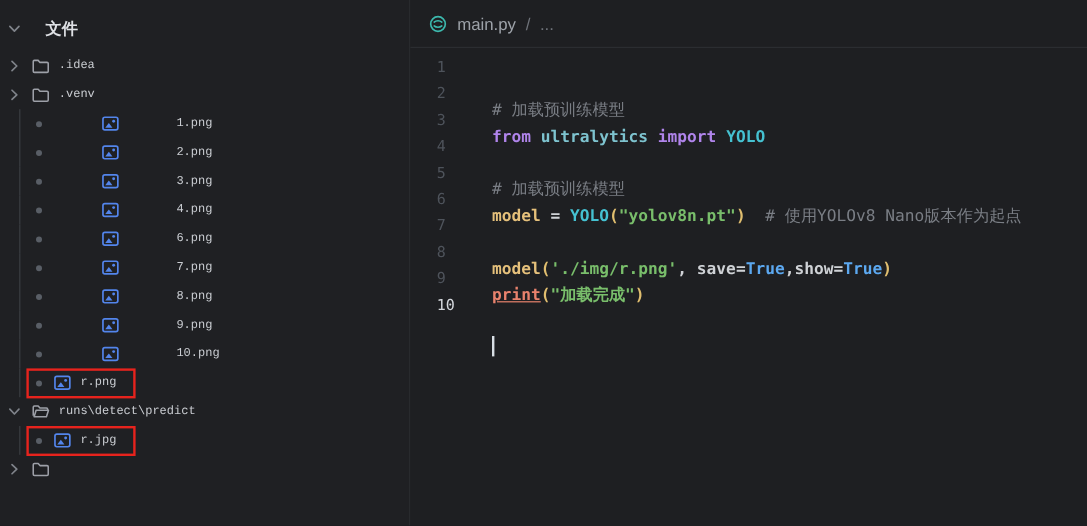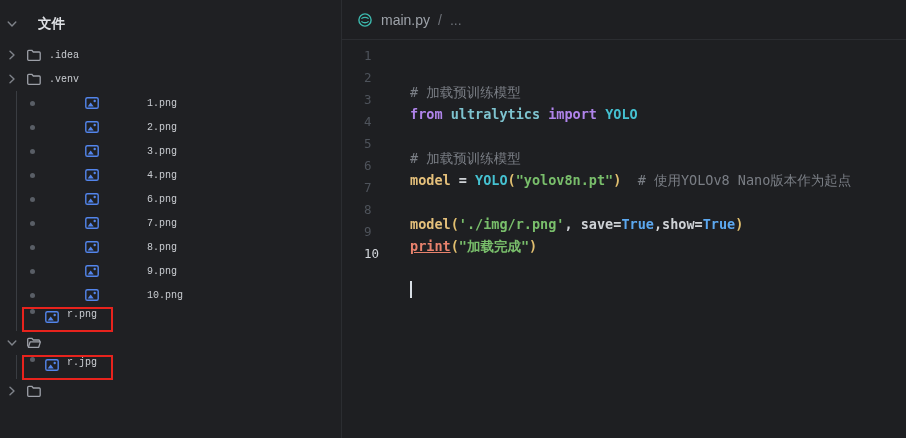--- a/index.html
+++ b/index.html
@@ -15,21 +15,21 @@
   .lvl0 .f-icon { margin-left:6px; }
   .lvl1 { padding-left:30px;gap:40px; }
   .lvl1::before { content:""; position:absolute; left:16px; top:0; bottom:0; width:1px; background:var(--guide); }
   .bullet { width:5px; height:5px; border-radius:50%; background:var(--bullet); flex:none; }
   .lvl1 .i-icon { margin-left:9px; }
   .lbl { font-size:10px; color:var(--item-text); white-space:nowrap; margin-left:7px;font-family:Liberation Mono, monospace; }
   .icon { width:16px; height:16px; flex:none; display:inline-flex; align-items:center; justify-content:center; }
   .chev { color:var(--chevron); }
   .f-icon { color:var(--folder-icon); }
   .i-icon { color:var(--image-icon); }
-  .anno { display:flex; align-items:flex-start; height:25px; border:2px solid var(--annotation-red); padding:0 14px 0 6px; margin-left:-8px; }
+  .anno { display:flex; align-items:center; height:25px; border:2px solid var(--annotation-red); padding:0 14px 0 6px; margin-left:-8px; }
 
   
   .editor { flex:1; min-width:0; display:flex; flex-direction:column; background:var(--editor-bg); }
   .breadcrumb { height:40px; flex:none; display:flex; align-items:center; padding-left:15px; gap:8px; font-size:14px; color:var(--breadcrumb-text); border-bottom:1px solid var(--divider); }
   .bc-dim { color:var(--breadcrumb-dim); }
   .py-icon { width:16px; height:16px; display:inline-flex; color:var(--python-icon); }
   .code { flex:1; padding-top:5px; font-family:"DejaVu Sans Mono",monospace; font-size:13.5px; }
   .code-line { display:flex; height:22px; line-height:22px; }
   .ln { width:46px; flex:none; padding-left:22px; color:var(--line-number); font-size:12.5px; font-family:"DejaVu Sans Mono",monospace; }
   .ln-active { color:var(--line-number-active); font-weight:normal; }
@@ -204,20 +204,21 @@
             <svg viewBox="0 0 16 16" width="16" height="16">
               <path d="M4.2 6 L8 10 L11.8 6" fill="none" stroke="currentColor" stroke-width="1.4" stroke-linecap="round" stroke-linejoin="round"></path>
             </svg>
           </span>
           <span class="icon f-icon">
             <svg viewBox="0 0 16 16" width="16" height="16">
               <path d="M1.7 11.5V4.3c0-.6.4-1 1-1h3.1l1.5 1.7h5.4c.6 0 1 .4 1 1v.9" fill="none" stroke="currentColor" stroke-width="1.3" stroke-linejoin="round"></path>
               <path d="M4.1 6.9h10.3l-1.7 5.4H2.4z" fill="none" stroke="currentColor" stroke-width="1.3" stroke-linejoin="round"></path>
             </svg>
           </span>
+          <span class="lbl">runs\detect\predict</span>
         </div>
         <div class="row lvl1">
           <div class="anno">
             <span class="bullet"></span>
             <span class="icon i-icon">
               <svg viewBox="0 0 16 16" width="16" height="16">
                 <rect x="1.8" y="2.7" width="12.4" height="10.6" rx="1.6" fill="none" stroke="currentColor" stroke-width="1.4"></rect>
                 <circle cx="10.7" cy="6" r="1.2" fill="currentColor"></circle>
                 <path d="M3.7 11.4 L6.7 7.5 L9.7 11.4 Z" fill="currentColor"></path>
               </svg>

